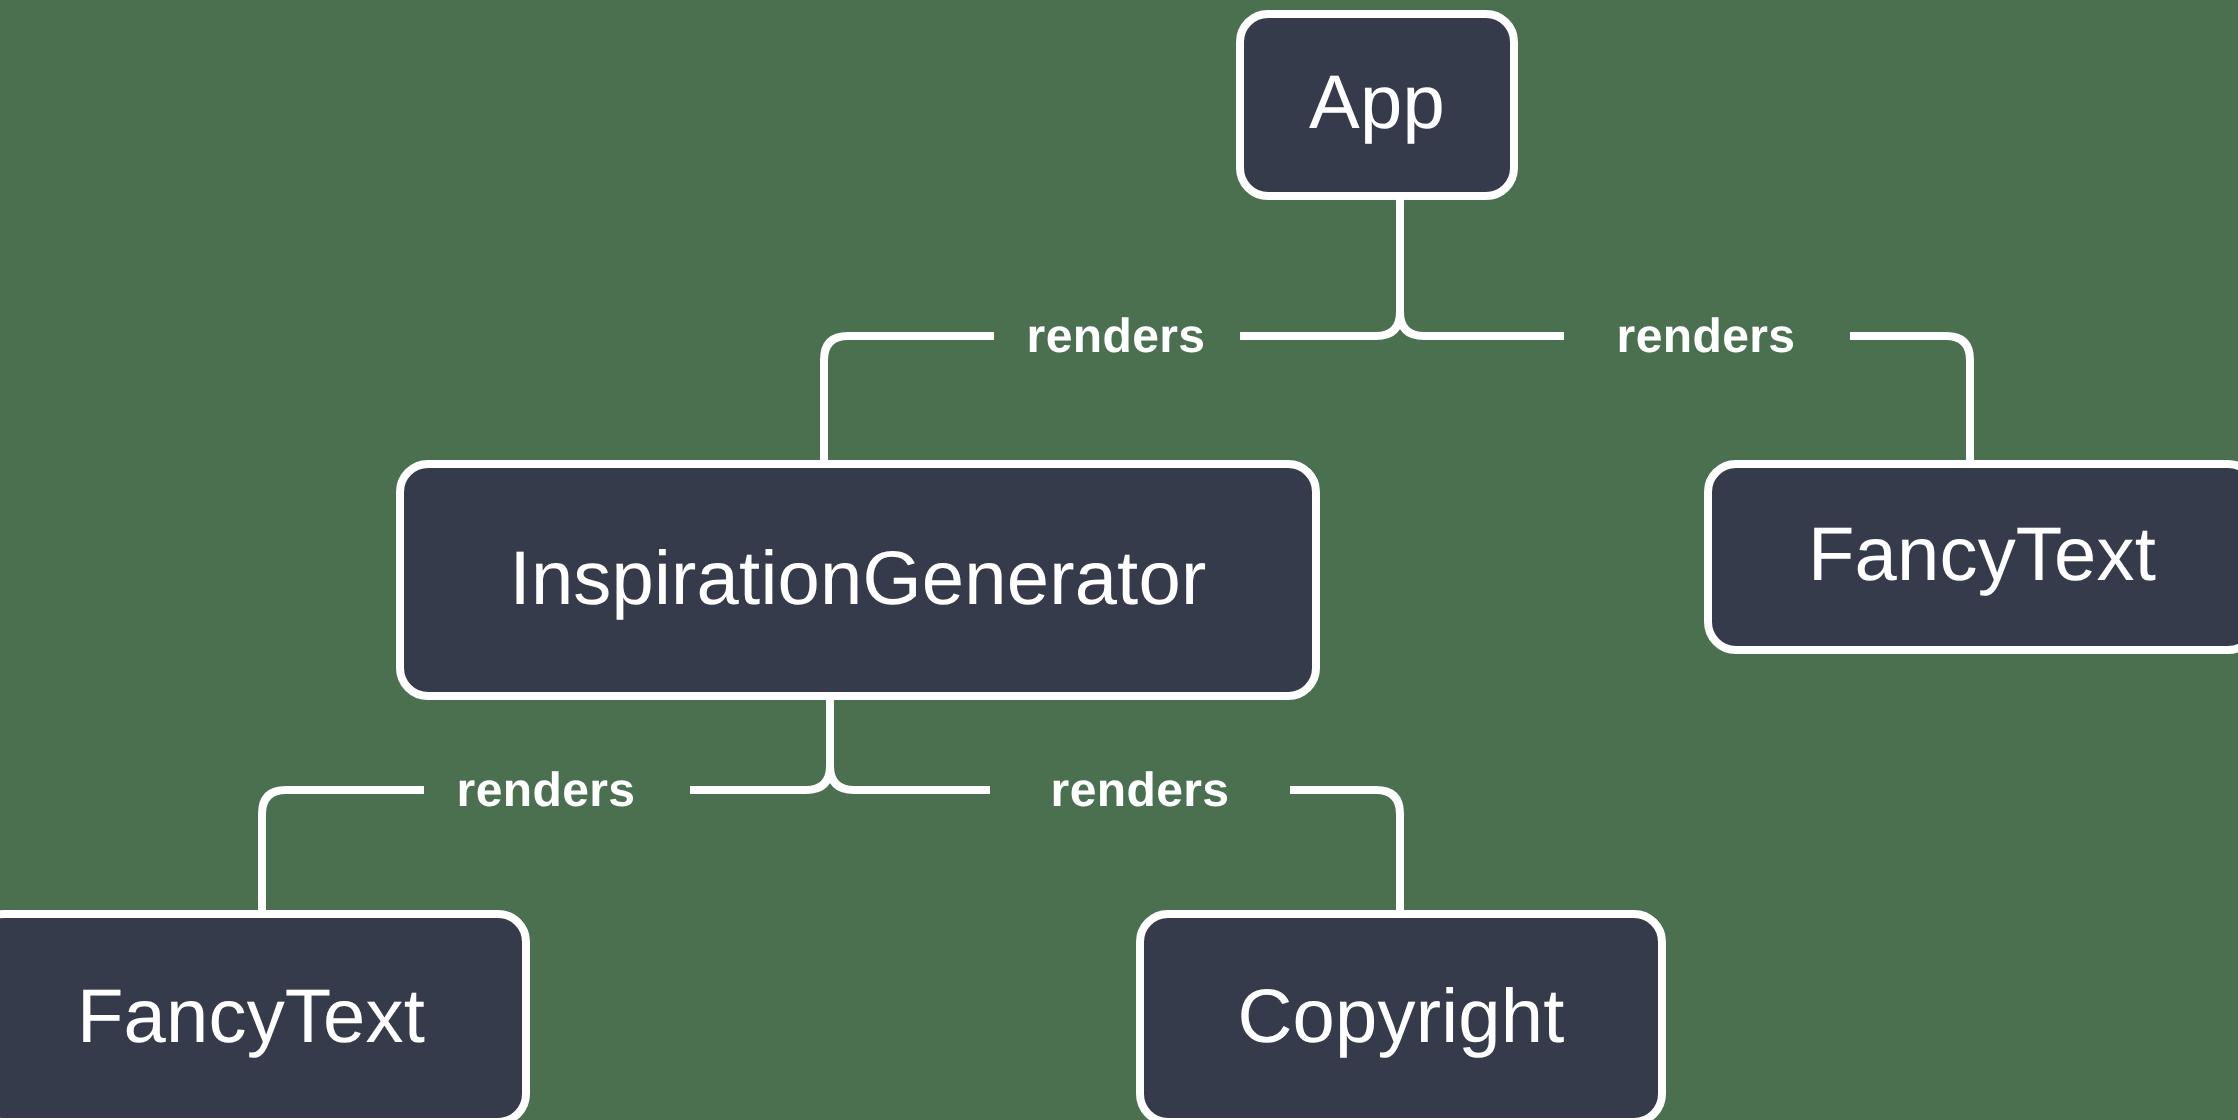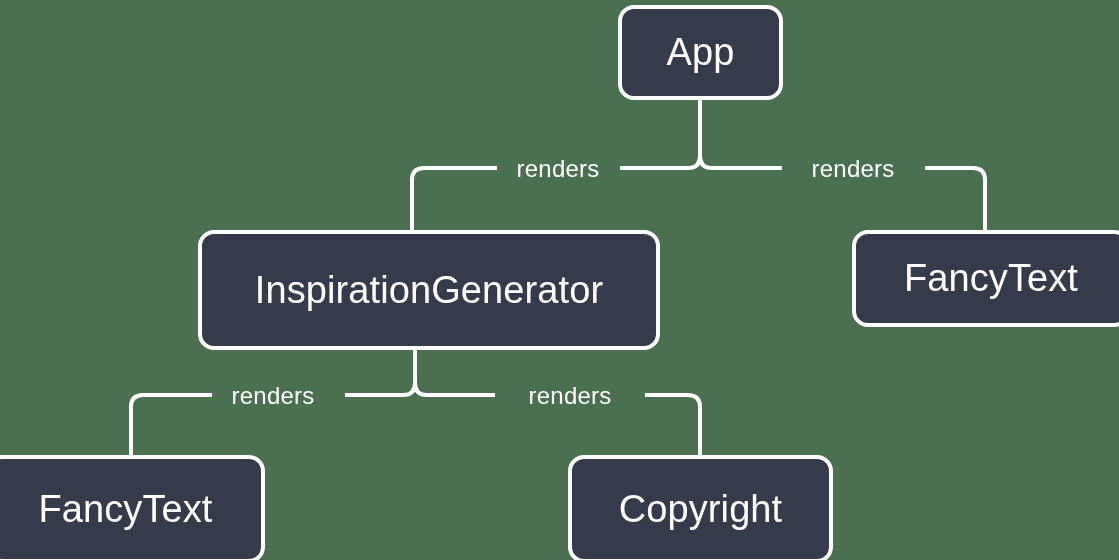--- a/index.html
+++ b/index.html
@@ -41,29 +41,29 @@
     font-weight: 400;
     letter-spacing: 0.1px;
     white-space: nowrap;
     z-index: 2;
   }
 
   .edge-label {
     position: absolute;
     color: #ffffff;
     font-size: 24px;
-    font-weight: 400;
+    font-weight: 700;
     letter-spacing: 0.2px;
     white-space: nowrap;
     transform: translate(-50%, -50%);
     z-index: 3;
   }
 
   
-  #node-app            { left: 618px; top: 5px;   width: 165px; height: 95px; }
+  #node-app            { left: 618px; top: 5px;   width: 141px; height: 95px; }
   #node-inspiration    { left: 198px; top: 230px; width: 462px; height: 120px; }
   #node-fancytext-right{ left: 852px; top: 230px; width: 278px; height: 97px; }
   #node-fancytext-left { left: -14px; top: 455px; width: 279px; height: 108px; }
   #node-copyright      { left: 568px; top: 455px; width: 265px; height: 108px; }
 
   
   #label-app-inspiration      { left: 558px; top: 169px; }
   #label-app-fancytext        { left: 853px; top: 169px; }
   #label-insp-fancytext       { left: 273px; top: 396px; }
   #label-insp-copyright       { left: 570px; top: 396px; }

